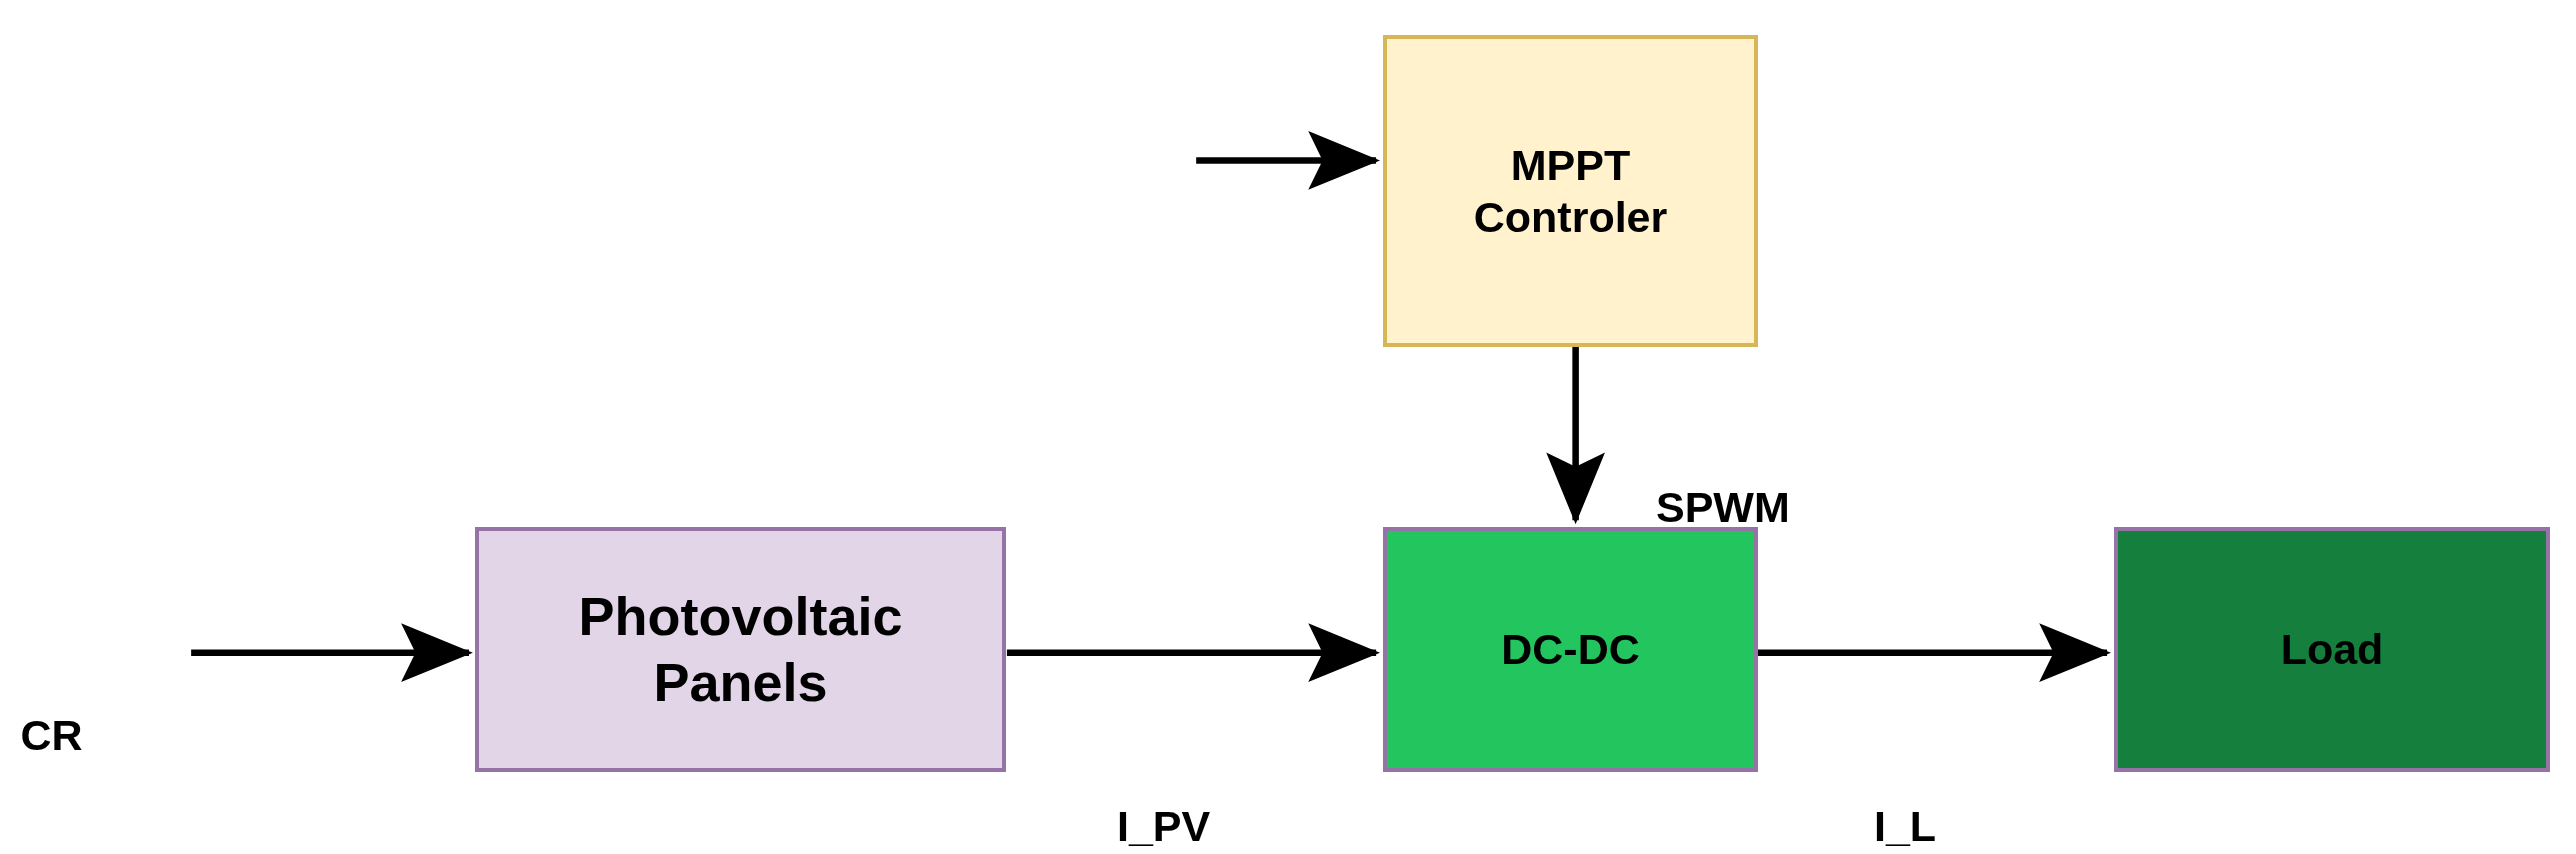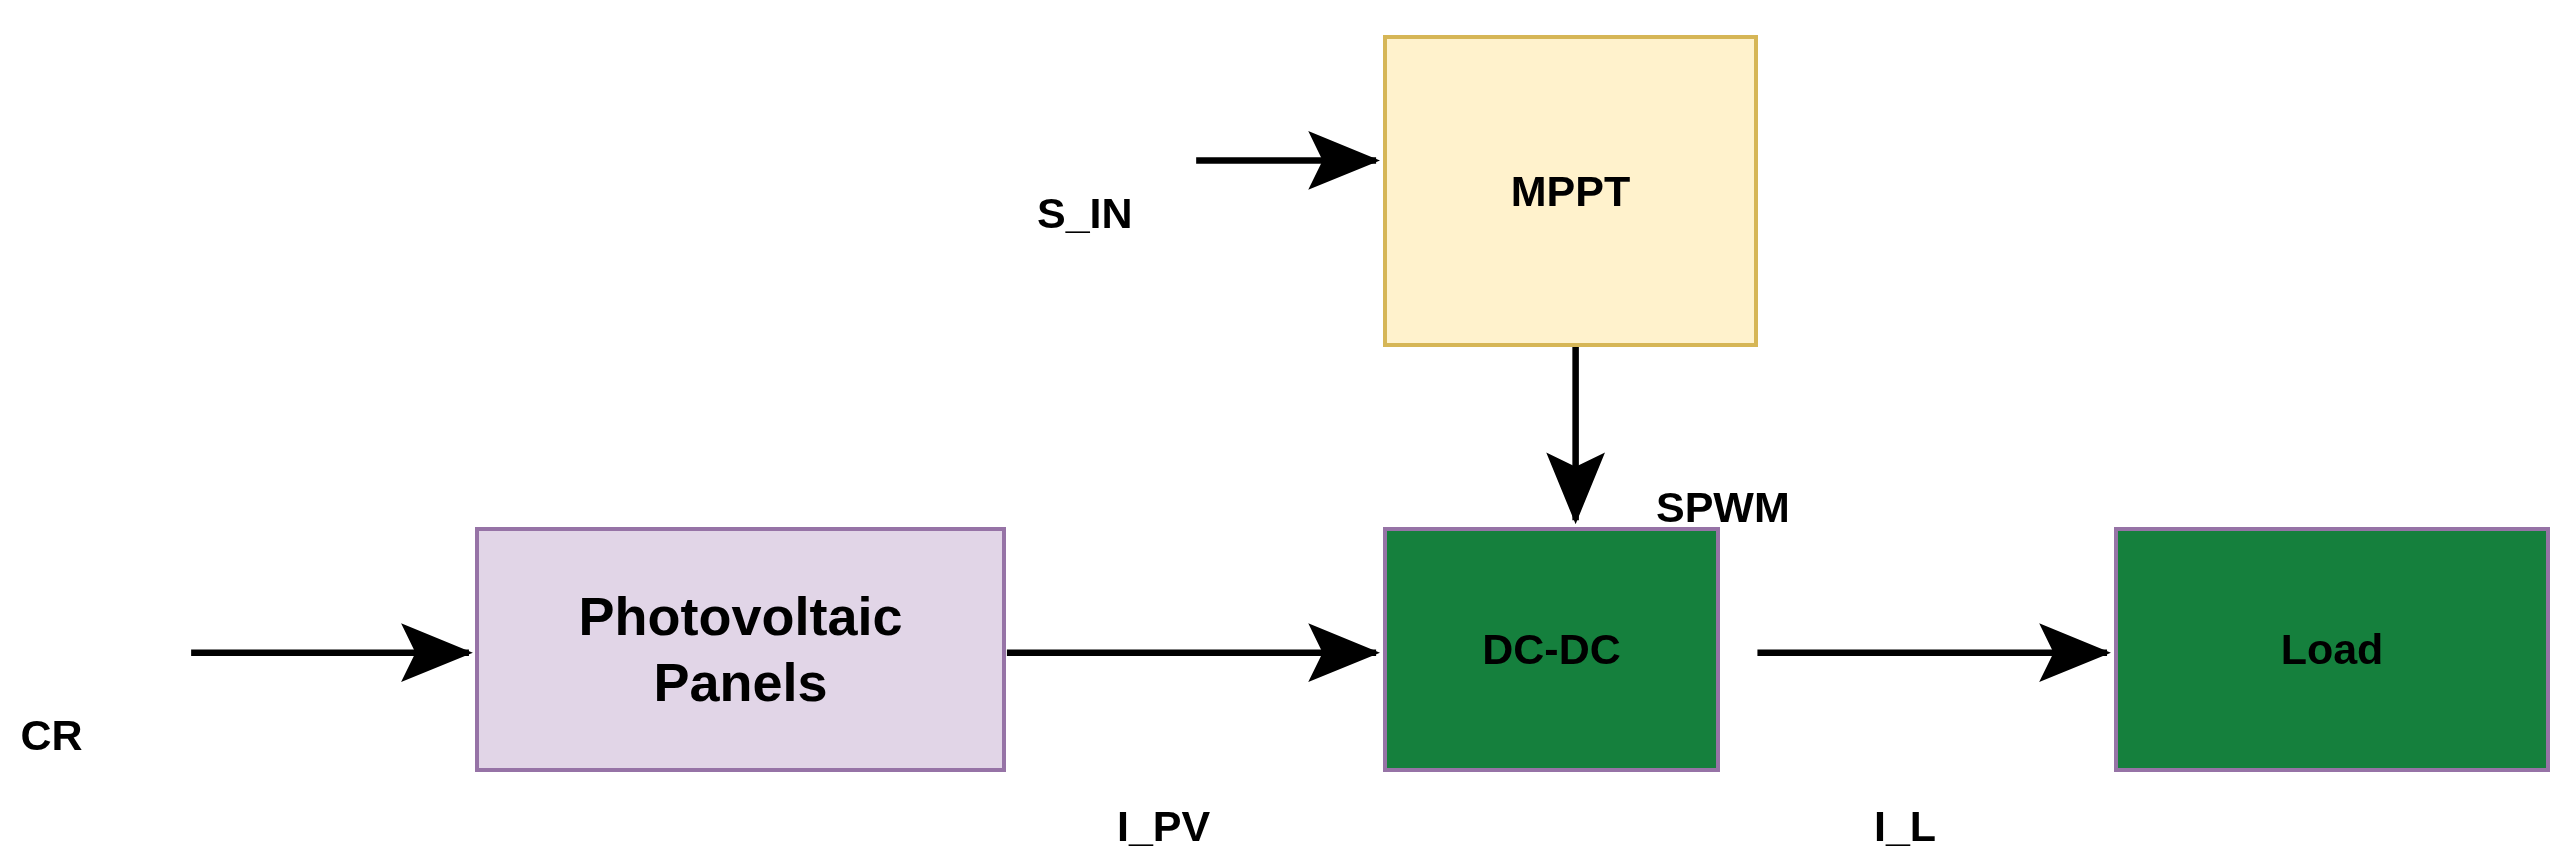--- a/index.html
+++ b/index.html
@@ -47,22 +47,22 @@
     border: 4.7px solid #d6b656;
     font-size: 43px;
   }
   #node-pv {
     left: 475px; top: 527px; width: 531px; height: 245px;
     background: #e1d5e7;
     border: 4.7px solid #9673a6;
     font-size: 54px;
   }
   #node-dcdc {
-    left: 1383px; top: 527px; width: 337px; height: 245px;
-    background: #15803d;
+    left: 1383px; top: 527px; width: 375px; height: 245px;
+    background: #22c55e;
     border: 4.7px solid #9673a6;
     font-size: 43px;
   }
   #node-load {
     left: 2114px; top: 527px; width: 436px; height: 245px;
     background: #15803d;
     border: 4.7px solid #9673a6;
     font-size: 43px;
   }
 
@@ -111,43 +111,41 @@
       <line x1="1080" y1="700" x2="1476" y2="700" stroke="#000000" stroke-width="7" marker-end="url(#arrowhead)"></line>
     </g>
 
     <g>
       <line x1="1885" y1="700" x2="2260" y2="700" stroke="#000000" stroke-width="7" marker-end="url(#arrowhead)"></line>
     </g>
   </svg>
 
   <div class="node" id="node-mppt">
     <span class="node-line">MPPT</span>
+    <span class="node-line">Controler</span>
   </div>
 
   <div class="node" id="node-pv">
     <span class="node-line">Photovoltaic</span>
     <span class="node-line">Panels</span>
   </div>
 
   <div class="node" id="node-dcdc">
     <span class="node-line">DC-DC</span>
   </div>
 
   <div class="node" id="node-load">
     <span class="node-line">Load</span>
   </div>
 
   <div class="edge-label" id="label-crct">
     <span class="lbl-line">CR</span>
     
   </div>
 
-  <div class="edge-label" id="label-sin">
-    <span class="lbl-line">S_IN</span>
-  </div>
 
   <div class="edge-label" id="label-spwm">
     <span class="lbl-line">SPWM</span>
   </div>
 
   <div class="edge-label" id="label-ipv">
     <span class="lbl-line">I_PV</span>
     
   </div>
 

